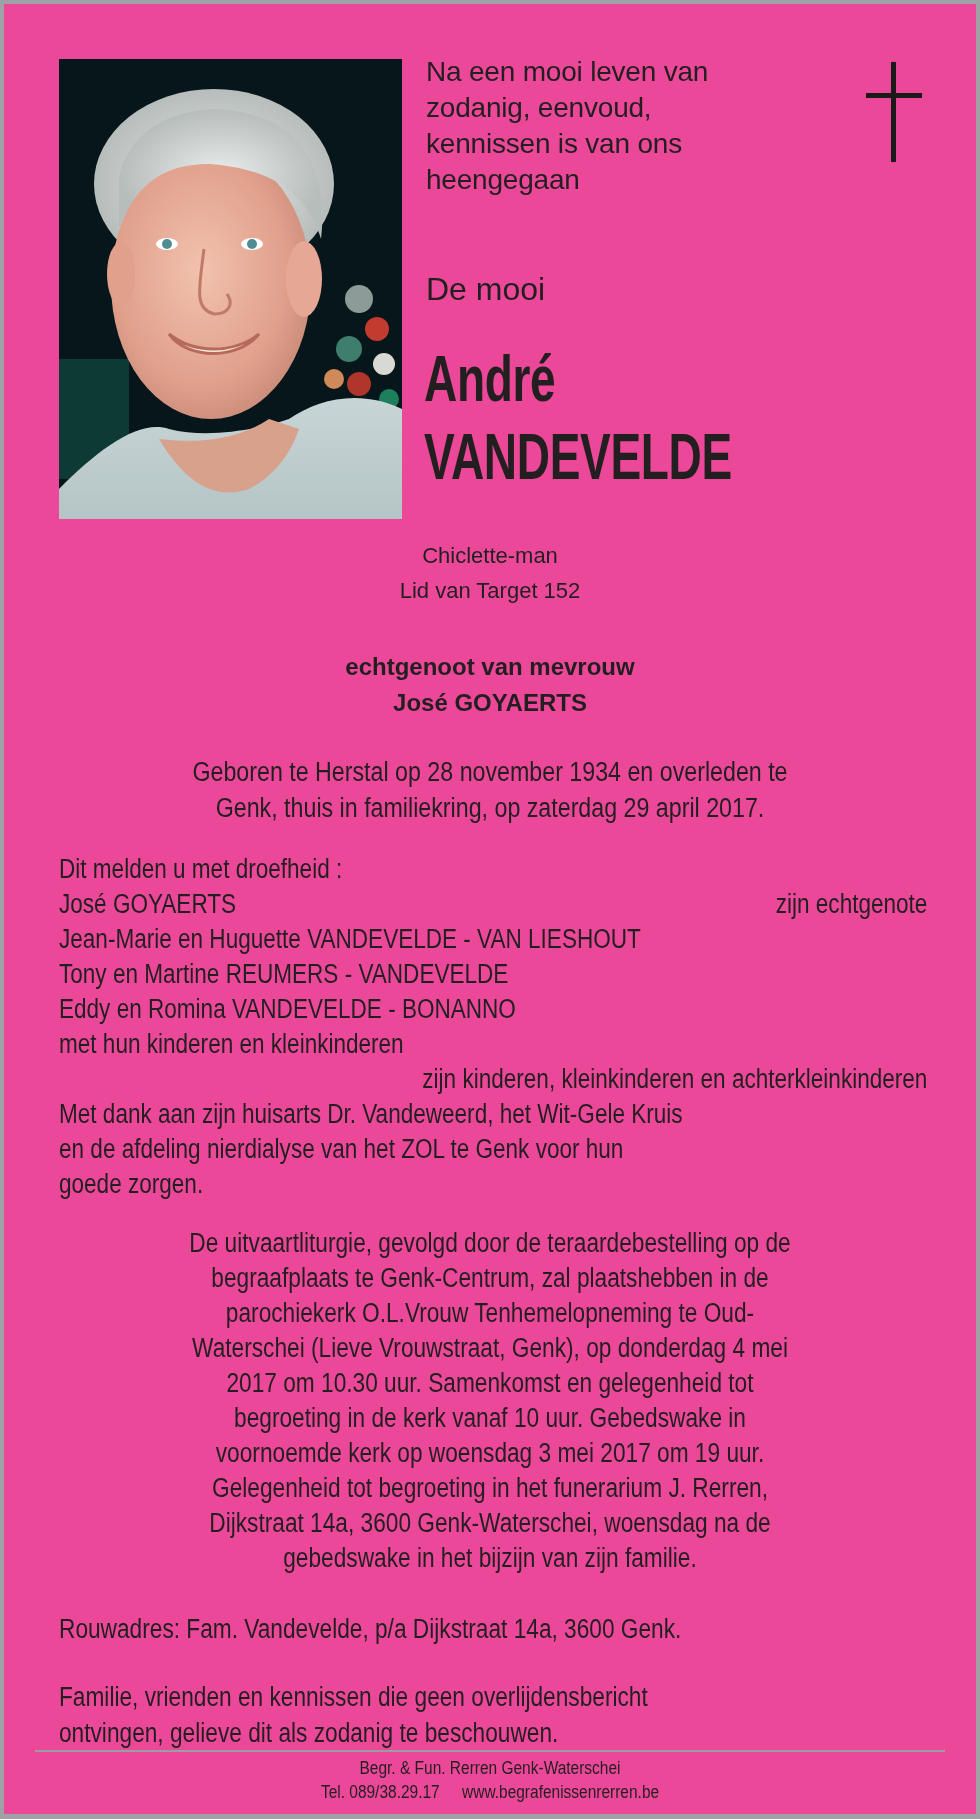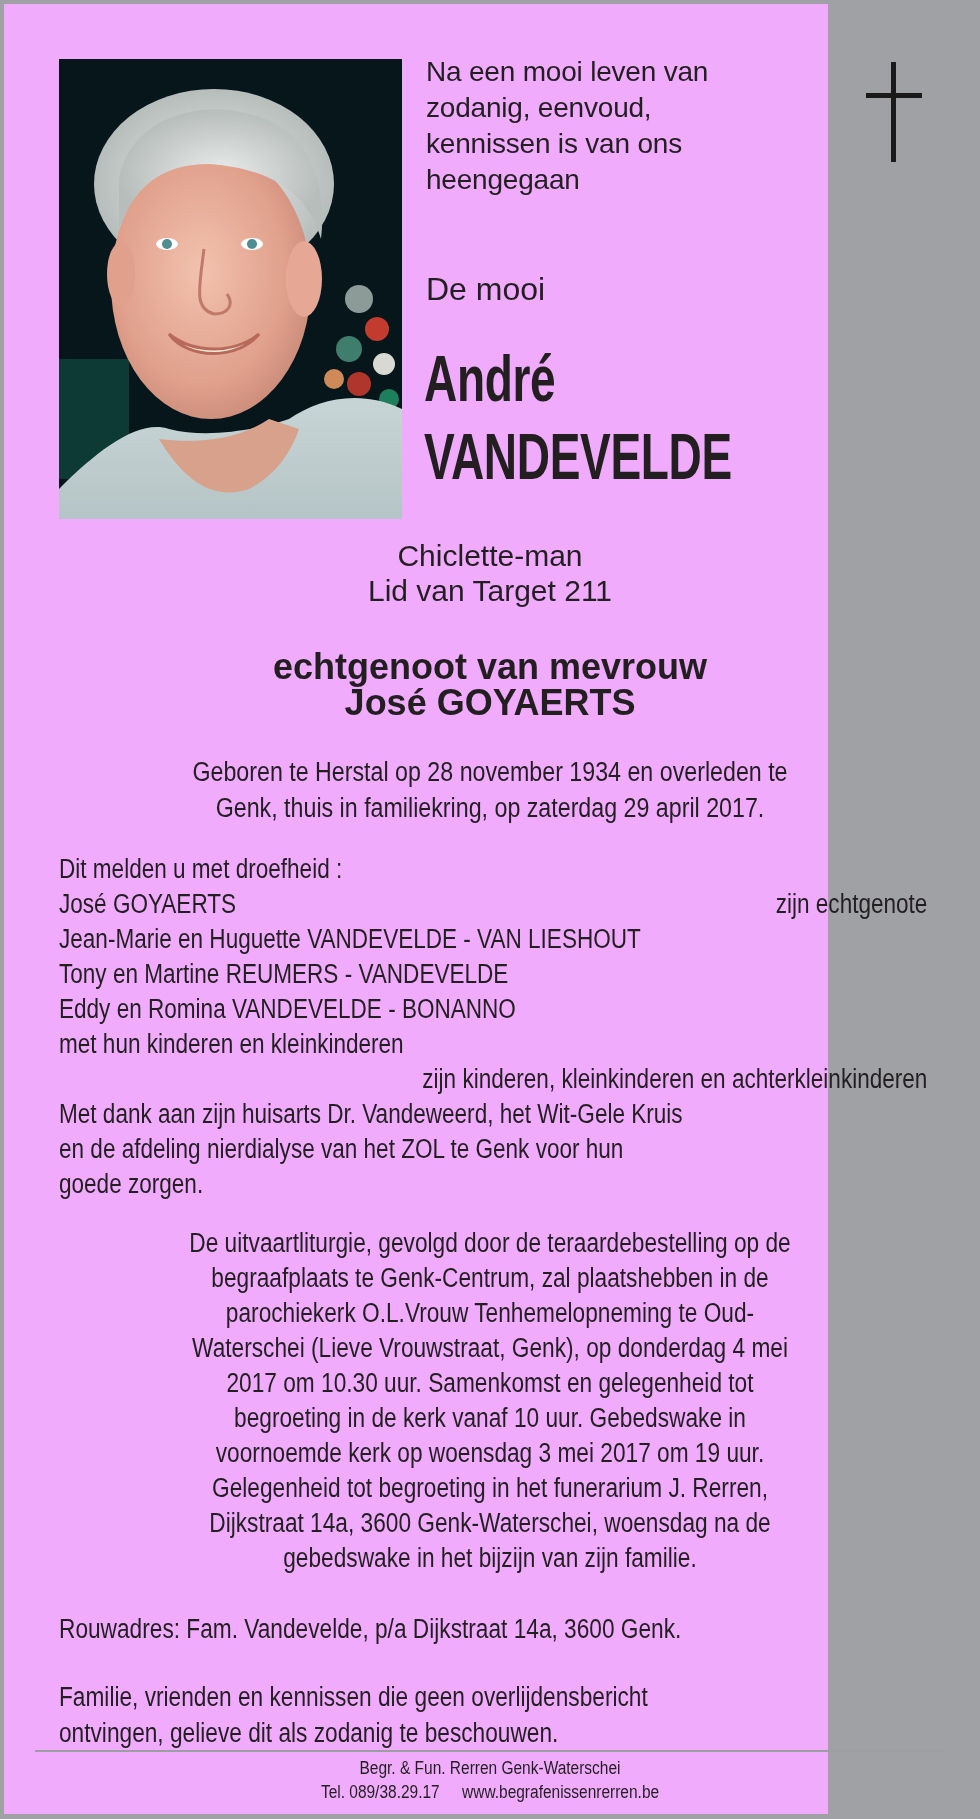--- a/index.html
+++ b/index.html
@@ -1,19 +1,19 @@
 <!DOCTYPE html>
 <html><head>
 <meta charset="utf-8">
 <style>
   html, body { margin: 0; padding: 0; }
   body { width: 980px; height: 1819px; position: relative; background: #a0a1a5; overflow: hidden; }
   .card {
-    position: absolute; left: 4px; top: 4px; width: 824px; height: 1810px;
-    background: #f0abfc; color: #231f20;
+    position: absolute; left: 4px; top: 4px; width: 972px; height: 1810px;
+    background: #ec4899; color: #231f20;
     font-family: "Liberation Sans", "DejaVu Sans", sans-serif;
   }
   .photo {
     position: absolute; left: 55px; top: 55px; width: 343px; height: 460px; overflow: hidden;
     background: #06141a;
   }
   .photo svg { display: block; }
   .intro {
     position: absolute; left: 422px; top: 50px; width: 360px;
     font-size: 28px; line-height: 36px; letter-spacing: -0.2px;
@@ -22,22 +22,22 @@
   .cross .v { position: absolute; left: 25px; top: 0; width: 5px; height: 100px; background: #1a1a1a; }
   .cross .h { position: absolute; left: 0; top: 31px; width: 56px; height: 5px; background: #1a1a1a; }
   .honorific { position: absolute; left: 422px; top: 265px; font-size: 32px; line-height: 40px; }
   .name {
     position: absolute; left: 420px; font-weight: bold; font-size: 64px; line-height: 70px;
     transform-origin: left top; transform: scaleX(0.72); letter-spacing: -0.5px; white-space: nowrap;
   }
   .name.first { top: 340px; }
   .name.last { top: 418px; }
   .center { position: absolute; left: 40px; width: 892px; text-align: center; }
-  .subtitle { top: 534px; font-size: 30px; line-height: 35px; }
-  .spouse { top: 645px; font-size: 36px; line-height: 36px; font-weight: bold; }
+  .subtitle { top: 534px; font-size: 22px; line-height: 35px; }
+  .spouse { top: 645px; font-size: 24px; line-height: 36px; font-weight: bold; }
   .birth {
     top: 750px; font-size: 27px; line-height: 36px;
     transform-origin: center top; transform: scaleX(0.86); left: -20px; width: 1012px;
   }
   .family {
     position: absolute; left: 55px; top: 848px; width: 1040px;
     font-size: 27px; line-height: 35px;
     transform-origin: left top; transform: scaleX(0.835);
   }
   .row { position: relative; white-space: nowrap; height: 35px; }
@@ -121,21 +121,21 @@
     <div class="h"></div>
   </div>
 
   <div class="honorific">De mooi</div>
 
   <div class="name first">André</div>
   <div class="name last">VANDEVELDE</div>
 
   <div class="center subtitle">
     <div>Chiclette-man</div>
-    <div>Lid van Target 211</div>
+    <div>Lid van Target 152</div>
   </div>
 
   <div class="center spouse">
     <div>echtgenoot van mevrouw</div>
     <div>José GOYAERTS</div>
   </div>
 
   <div class="center birth">
     <div>Geboren te Herstal op 28 november 1934 en overleden te</div>
     <div>Genk, thuis in familiekring, op zaterdag 29 april 2017.</div>

